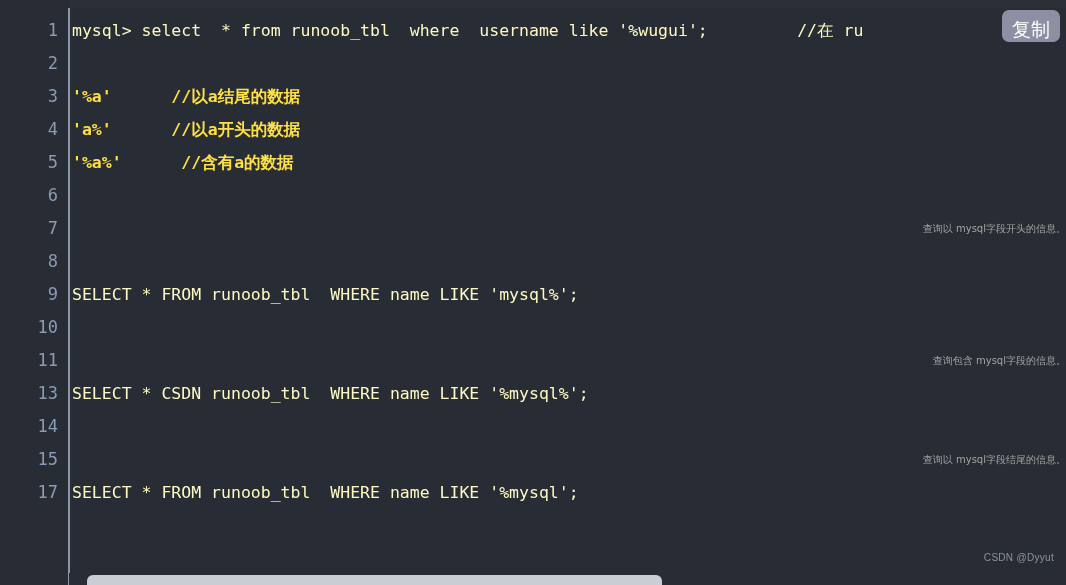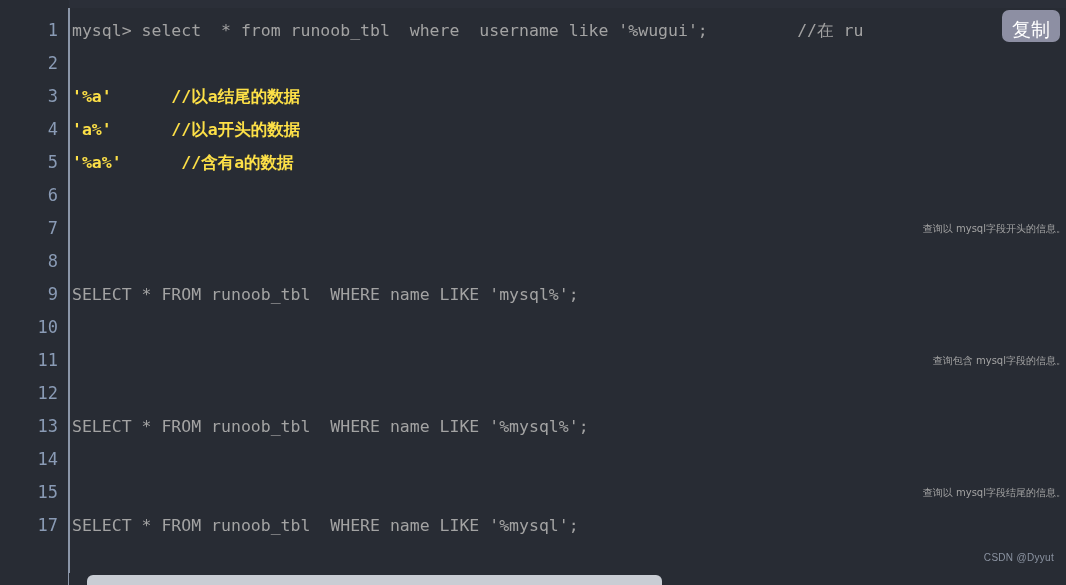--- a/index.html
+++ b/index.html
@@ -58,21 +58,21 @@
     font-family:"DejaVu Sans Mono", monospace;
     font-size:17px;
     line-height:33px;
     letter-spacing:0px;
     user-select:none;
   }
 
   .code {
     flex:1 1 auto;
     padding-left:14px;
-    color:#a3a3a3;
+    color:#fef9c3;
     font-family:"DejaVu Sans Mono", monospace;
     font-size:16.5px;
     line-height:33px;
     white-space:pre;
   }
 
   .code.bold { font-weight:bold; color:#fde047; }
   .code.cn   { font-family:"DejaVu Sans", sans-serif; font-size:10px; color:#a3a3a3;text-align:right; }
 
   
@@ -180,28 +180,24 @@
     <div class="line-row">
       <div class="ln">10</div>
       <div class="code"></div>
     </div>
 
     <div class="line-row">
       <div class="ln">11</div>
       <div class="code cn">查询包含 mysql字段的信息。</div>
     </div>
 
-    <div class="line-row">
-      <div class="ln">12</div>
-      <div class="code"></div>
-    </div>
 
     <div class="line-row">
       <div class="ln">13</div>
-      <div class="code">SELECT * FROM runoob_tbl  WHERE name LIKE '%mysql%';</div>
+      <div class="code">SELECT * CSDN runoob_tbl  WHERE name LIKE '%mysql%';</div>
     </div>
 
     <div class="line-row">
       <div class="ln">14</div>
       <div class="code"></div>
     </div>
 
     <div class="line-row">
       <div class="ln">15</div>
       <div class="code cn">查询以 mysql字段结尾的信息。</div>

